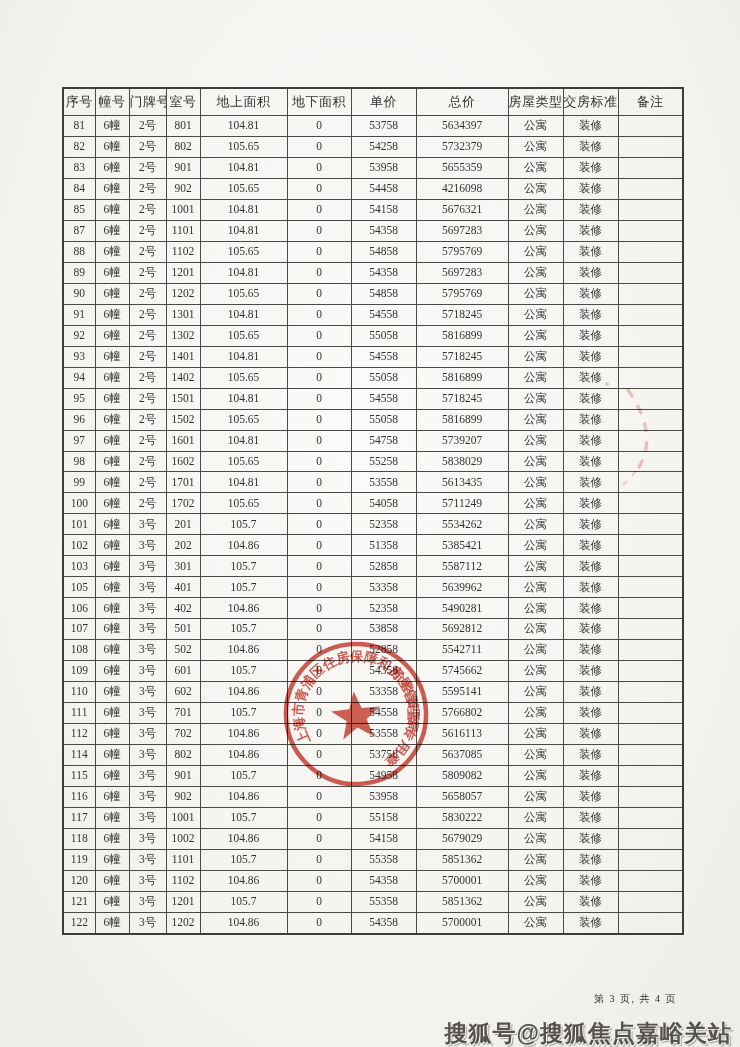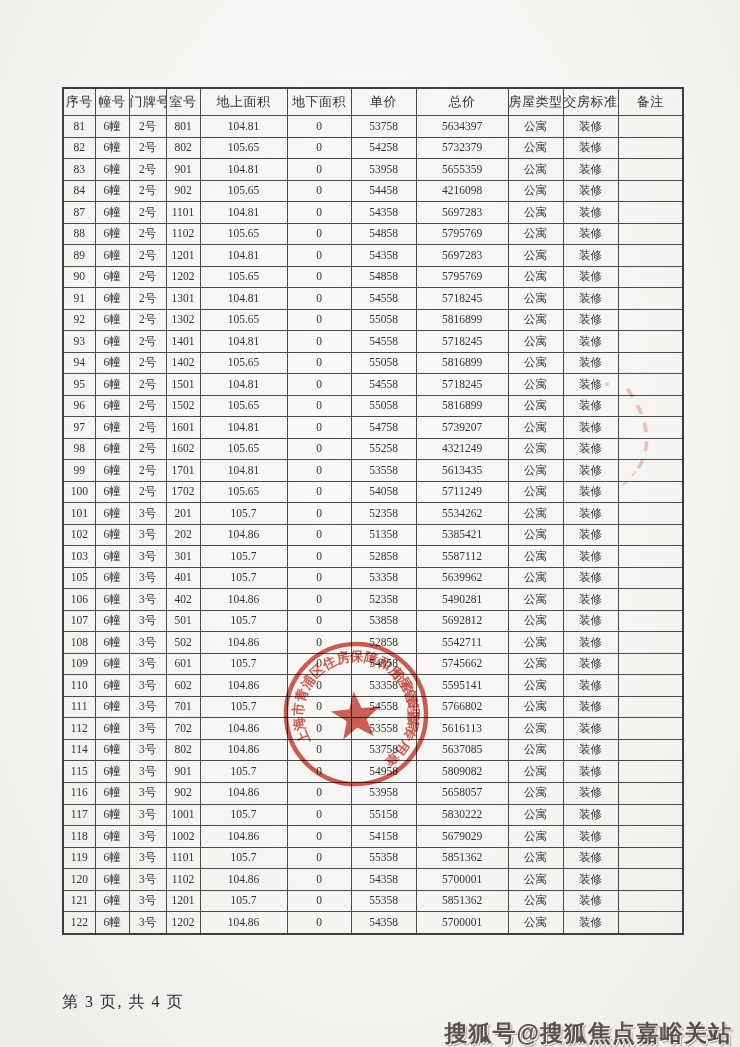--- a/index.html
+++ b/index.html
@@ -36,22 +36,22 @@
     width: 150px; height: 150px;
     mix-blend-mode: multiply; opacity: 0.88;
     transform: rotate(-6deg);
   }
   .ghost-svg {
     position: absolute; left: 595px; top: 372px;
     width: 100px; height: 140px;
     mix-blend-mode: multiply;
   }
   .footer {
-    position: absolute; left: 62px; top: 992px; width: 622px;
-    text-align: left; font-size: 16px; color: #2f2e2d;
+    position: absolute; left: 55px; top: 992px; width: 622px;
+    text-align: right; font-size: 10px; color: #2f2e2d;
     letter-spacing: 1.5px;
   }
   .watermark {
     position: absolute; right: 8px; top: 1018px;
     font-size: 23px; font-weight: bold; color: #54524a;
     letter-spacing: 1px;
     text-shadow: 1px 1px 0 #fbfaf6, 2px 2px 1px rgba(40,38,30,0.4);
     font-family: "Liberation Sans", "DejaVu Sans", sans-serif;
   }
 </style>
@@ -136,20 +136,33 @@
           <td>902</td>
           <td>105.65</td>
           <td>0</td>
           <td>54458</td>
           <td>4216098</td>
           <td>公寓</td>
           <td>装修</td>
           <td></td>
         </tr>
         <tr>
+          <td>85</td>
+          <td>6幢</td>
+          <td>2号</td>
+          <td>1001</td>
+          <td>104.81</td>
+          <td>0</td>
+          <td>54158</td>
+          <td>5676321</td>
+          <td>公寓</td>
+          <td>装修</td>
+          <td></td>
+        </tr>
+        <tr>
           <td>87</td>
           <td>6幢</td>
           <td>2号</td>
           <td>1101</td>
           <td>104.81</td>
           <td>0</td>
           <td>54358</td>
           <td>5697283</td>
           <td>公寓</td>
           <td>装修</td>
@@ -286,21 +299,21 @@
           <td></td>
         </tr>
         <tr>
           <td>98</td>
           <td>6幢</td>
           <td>2号</td>
           <td>1602</td>
           <td>105.65</td>
           <td>0</td>
           <td>55258</td>
-          <td>4321249</td>
+          <td>5838029</td>
           <td>公寓</td>
           <td>装修</td>
           <td></td>
         </tr>
         <tr>
           <td>99</td>
           <td>6幢</td>
           <td>2号</td>
           <td>1701</td>
           <td>104.81</td>

